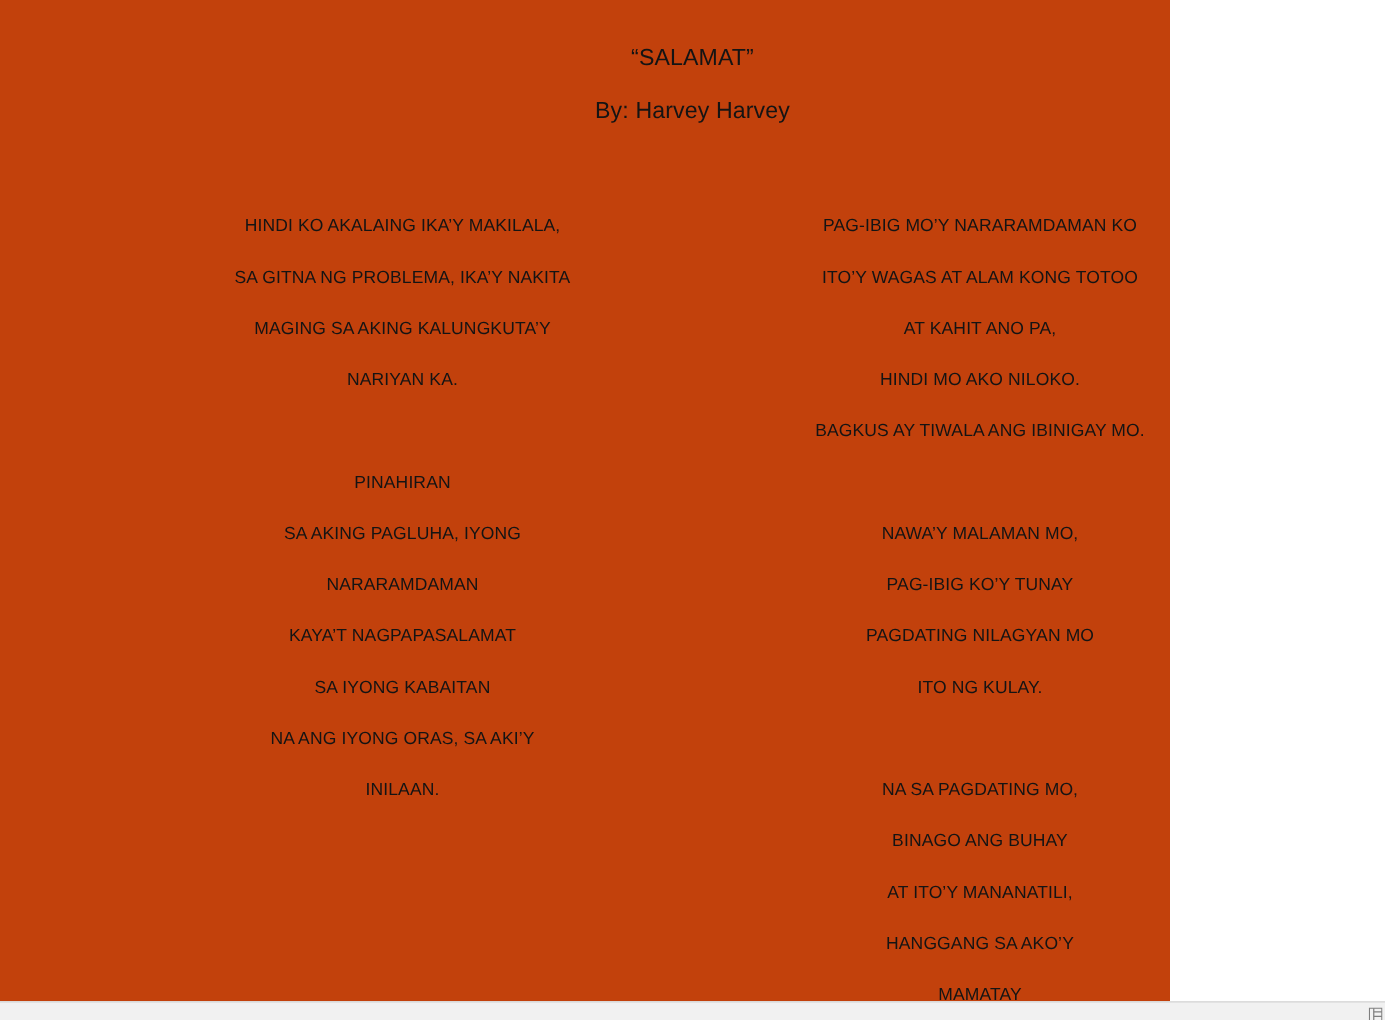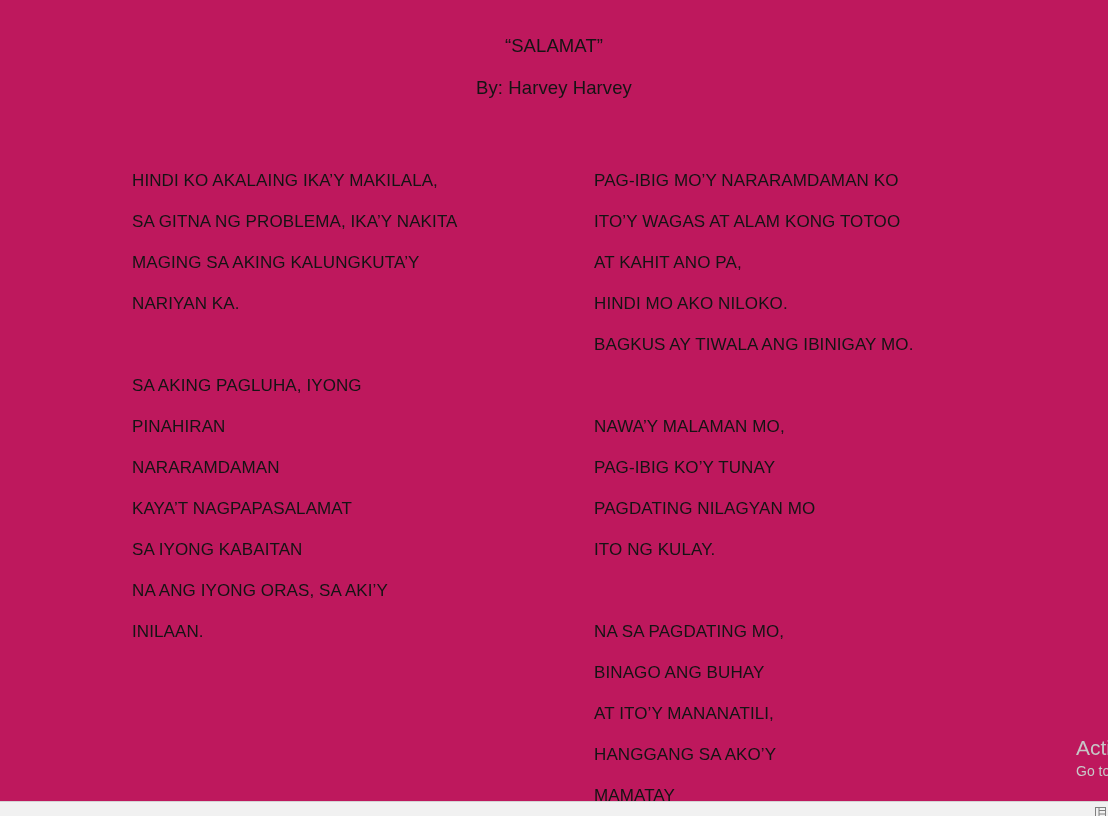--- a/index.html
+++ b/index.html
@@ -13,23 +13,23 @@
     font-family: "Liberation Sans", sans-serif;
     overflow: hidden;
     position: relative;
   }
 
   
   #document-page {
     position: absolute;
     left: 0;
     top: 0;
-    width: 1108px;
+    width: 936px;
     height: 801px;
-    background: #be185d;
+    background: #c2410c;
     overflow: hidden;
   }
 
   
   #doc-heading {
     position: absolute;
     left: 0;
     top: 0;
     width: 1108px;
     text-align: center;
@@ -76,22 +76,22 @@
   #poem-column-right { left: 594px; width: 380px; }
 
   .stanza {
     margin: 0 0 41px 0;
     padding: 0;
   }
   .stanza:last-child { margin-bottom: 0; }
 
   .poem-line {
     display: block;
-    text-align: left;
-    font-size: 17px;
+    text-align: center;
+    font-size: 14px;
     color: #141414;
     line-height: 41px;
     height: 41px;
     white-space: nowrap;
     letter-spacing: 0.1px;
   }
 
   
   #activation-watermark {
     position: absolute;
@@ -148,22 +148,22 @@
 
   <div id="poem-body">
     <div id="poem-column-left" class="poem-column">
         <div class="stanza">
           <span class="poem-line">HINDI KO AKALAING IKA’Y MAKILALA,</span>
           <span class="poem-line">SA GITNA NG PROBLEMA, IKA’Y NAKITA</span>
           <span class="poem-line">MAGING SA AKING KALUNGKUTA’Y</span>
           <span class="poem-line">NARIYAN KA.</span>
         </div>
         <div class="stanza">
+          <span class="poem-line">PINAHIRAN</span>
           <span class="poem-line">SA AKING PAGLUHA, IYONG</span>
-          <span class="poem-line">PINAHIRAN</span>
           <span class="poem-line">NARARAMDAMAN</span>
           <span class="poem-line">KAYA’T NAGPAPASALAMAT</span>
           <span class="poem-line">SA IYONG KABAITAN</span>
           <span class="poem-line">NA ANG IYONG ORAS, SA AKI’Y</span>
           <span class="poem-line">INILAAN.</span>
         </div>
       </div>
     <div id="poem-column-right" class="poem-column">
         <div class="stanza">
           <span class="poem-line">PAG-IBIG MO’Y NARARAMDAMAN KO</span>

